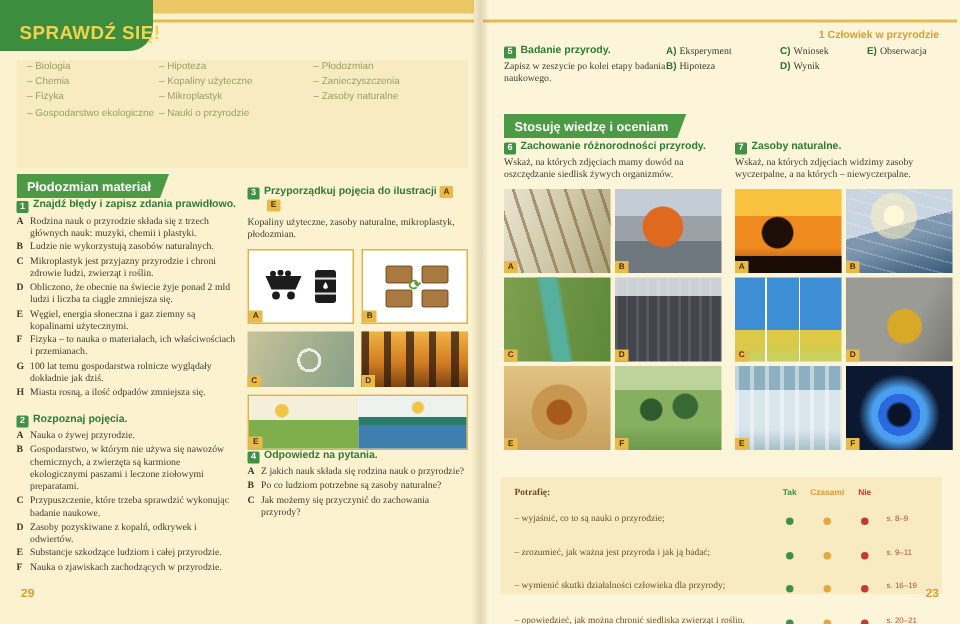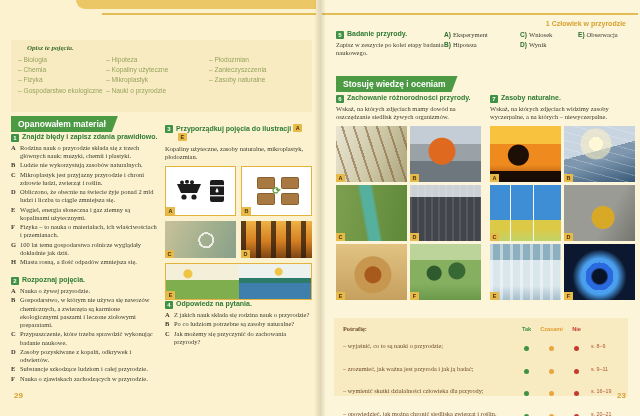--- a/index.html
+++ b/index.html
@@ -136,23 +136,25 @@
   .pnl{left:14px;}.pnr{right:14px;padding-left:44px;}
 </style>
 </head>
 <body>
 
 <div class="spread">
 
   <div class="page pl">
     <div class="gold-tab"></div>
     <div class="gold-line ll"></div>
+    <div class="banner">
+      <span>SPRAWDŹ SIĘ!</span>
+    </div>
 
     <div class="box concepts">
-      <div class="instr">Opisz te pojęcia.</div>
       <div class="ccols">
         <div class="ccol c0">
           <div>– Biologia</div>
           <div>– Chemia</div>
           <div>– Fizyka</div>
           <div>– Gospodarstwo ekologiczne</div>
         </div>
         <div class="ccol c1">
           <div>– Hipoteza</div>
           <div>– Kopaliny użyteczne</div>
@@ -160,21 +162,21 @@
           <div>– Nauki o przyrodzie</div>
         </div>
         <div class="ccol c2">
           <div>– Płodozmian</div>
           <div>– Zanieczyszczenia</div>
           <div>– Zasoby naturalne</div>
         </div>
       </div>
     </div>
 
-    <div class="sec-bar bar-mastered">Opanowałem materiał</div>
+    <div class="sec-bar bar-mastered">Płodozmian materiał</div>
 
     <div class="col colL">
       <div class="ex-head">
         <span class="num">1</span>
         <span class="ex-title">Znajdź błędy i zapisz zdania prawidłowo.</span>
       </div>
       <div class="item">
           <span class="lt">A</span>
           <span>Rodzina nauk o przyrodzie składa się z trzech głównych nauk: muzyki, chemii i plastyki.</span>
         </div>

